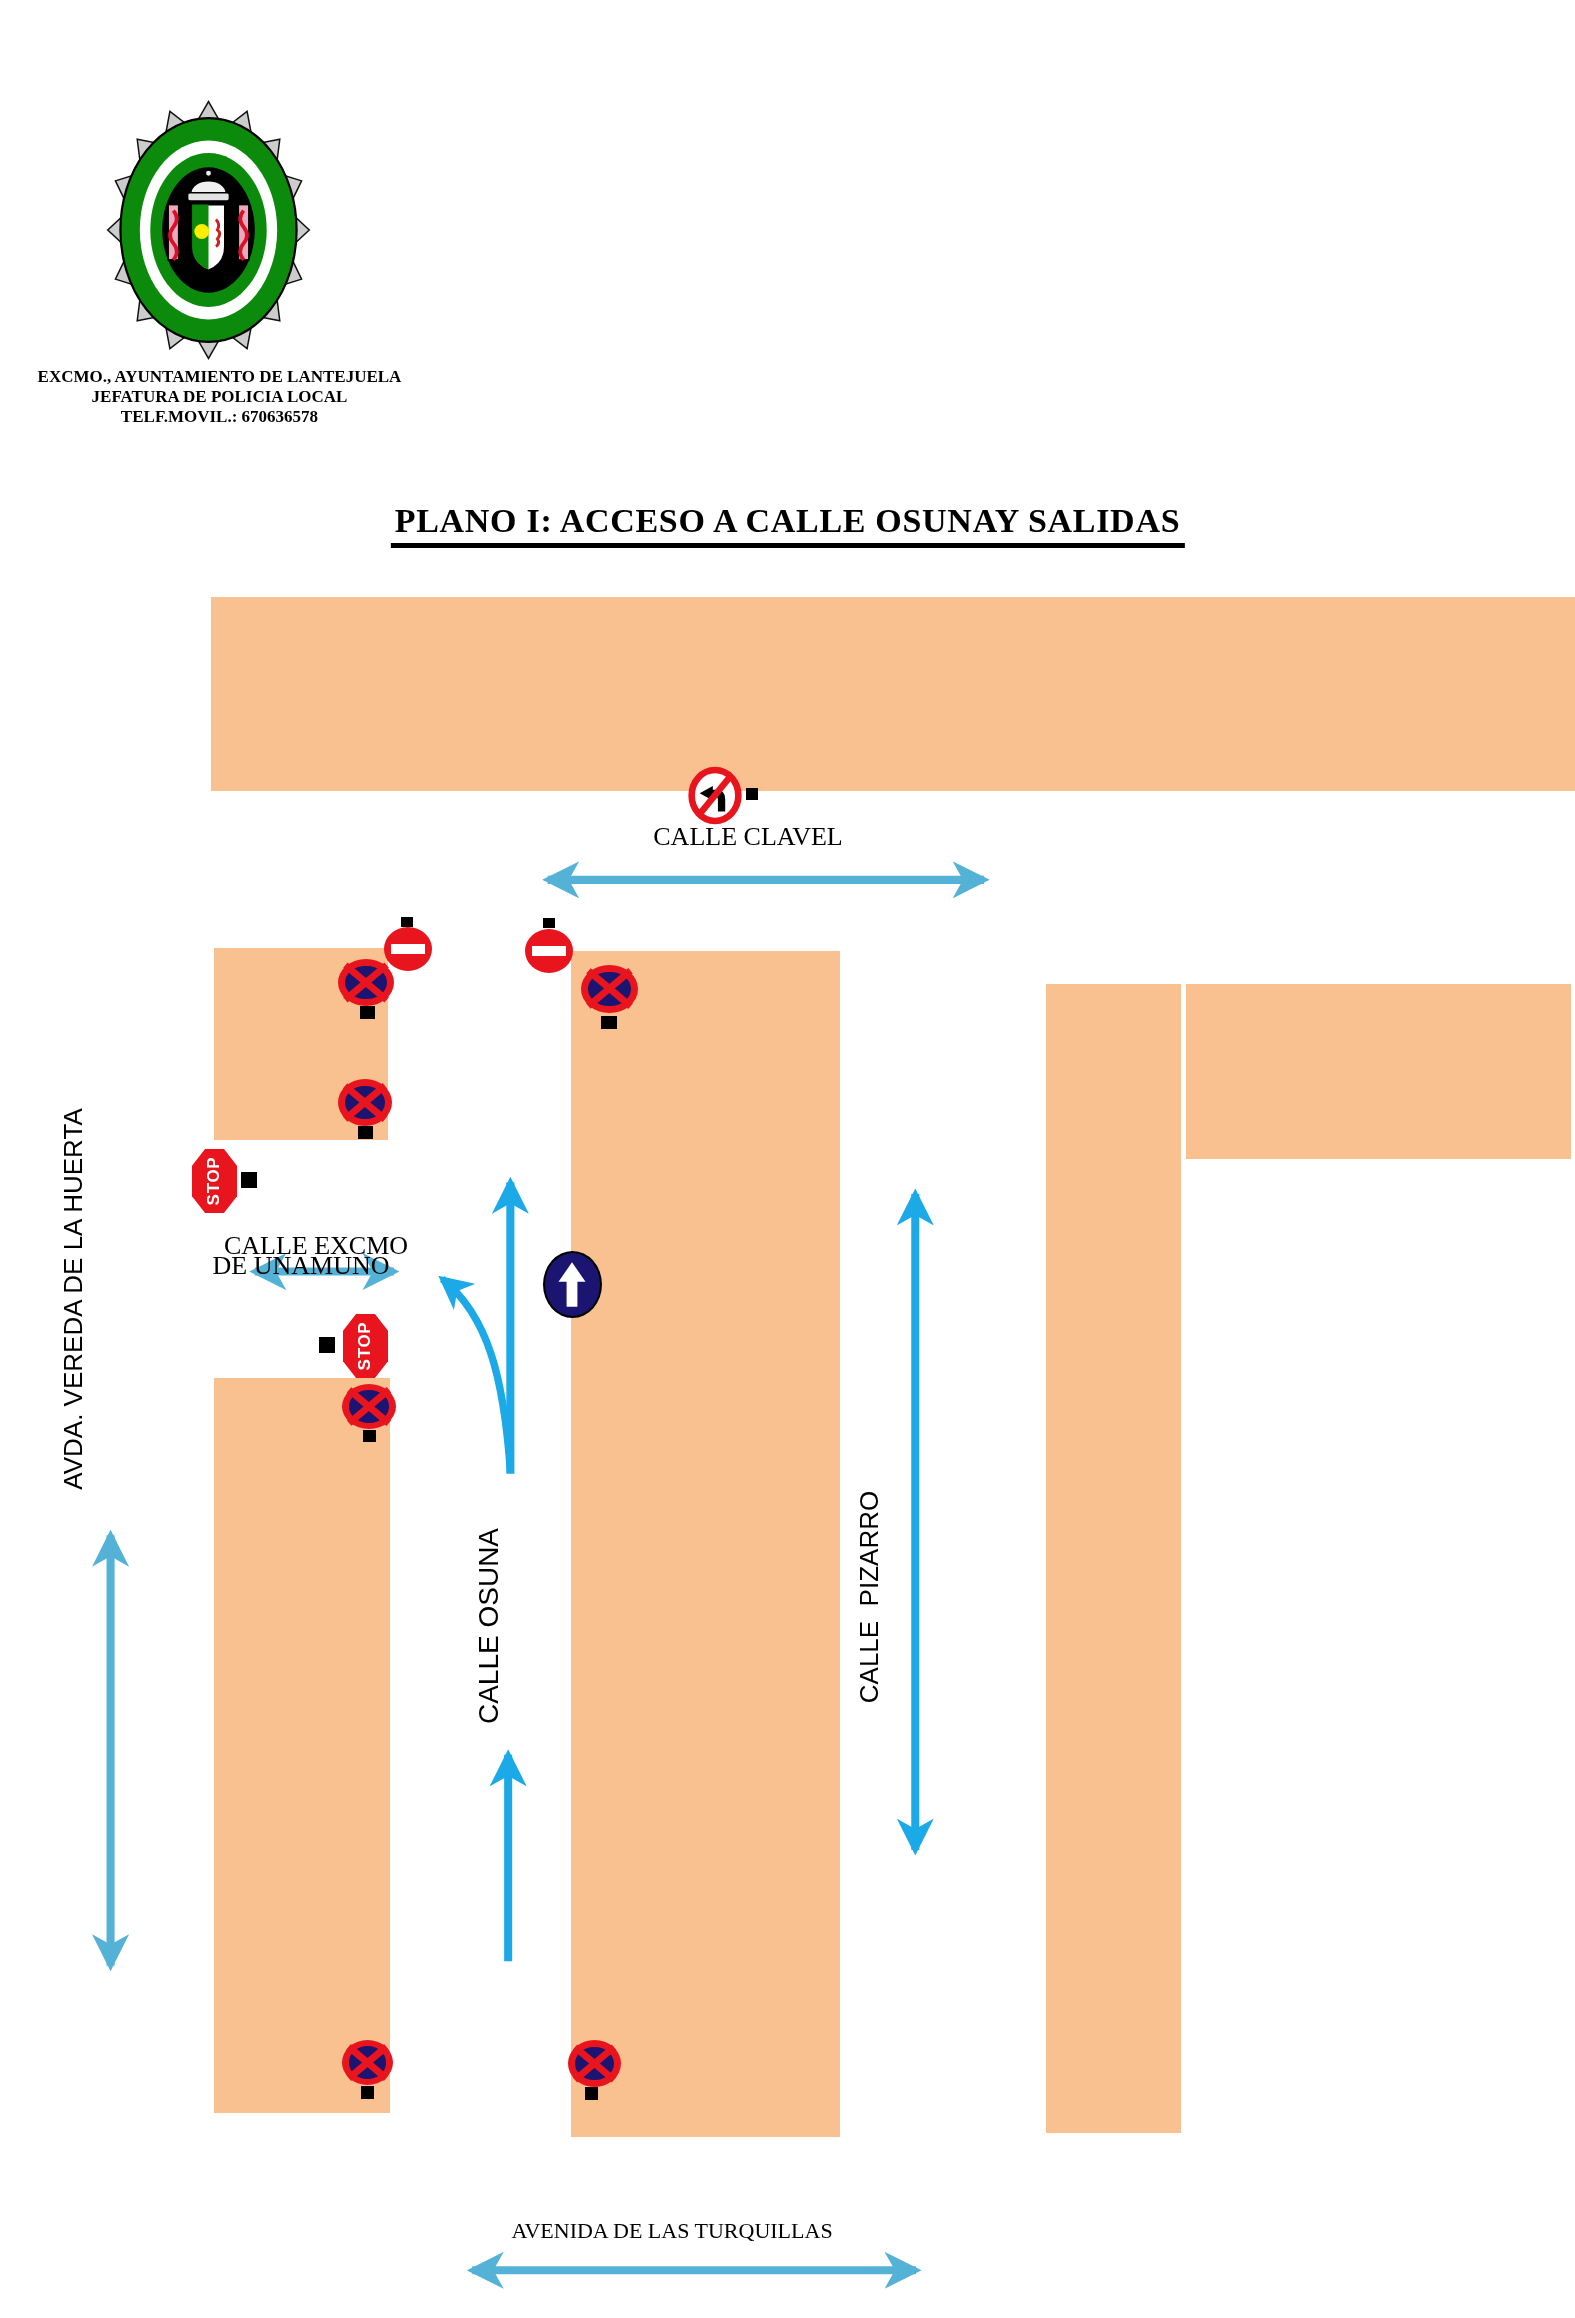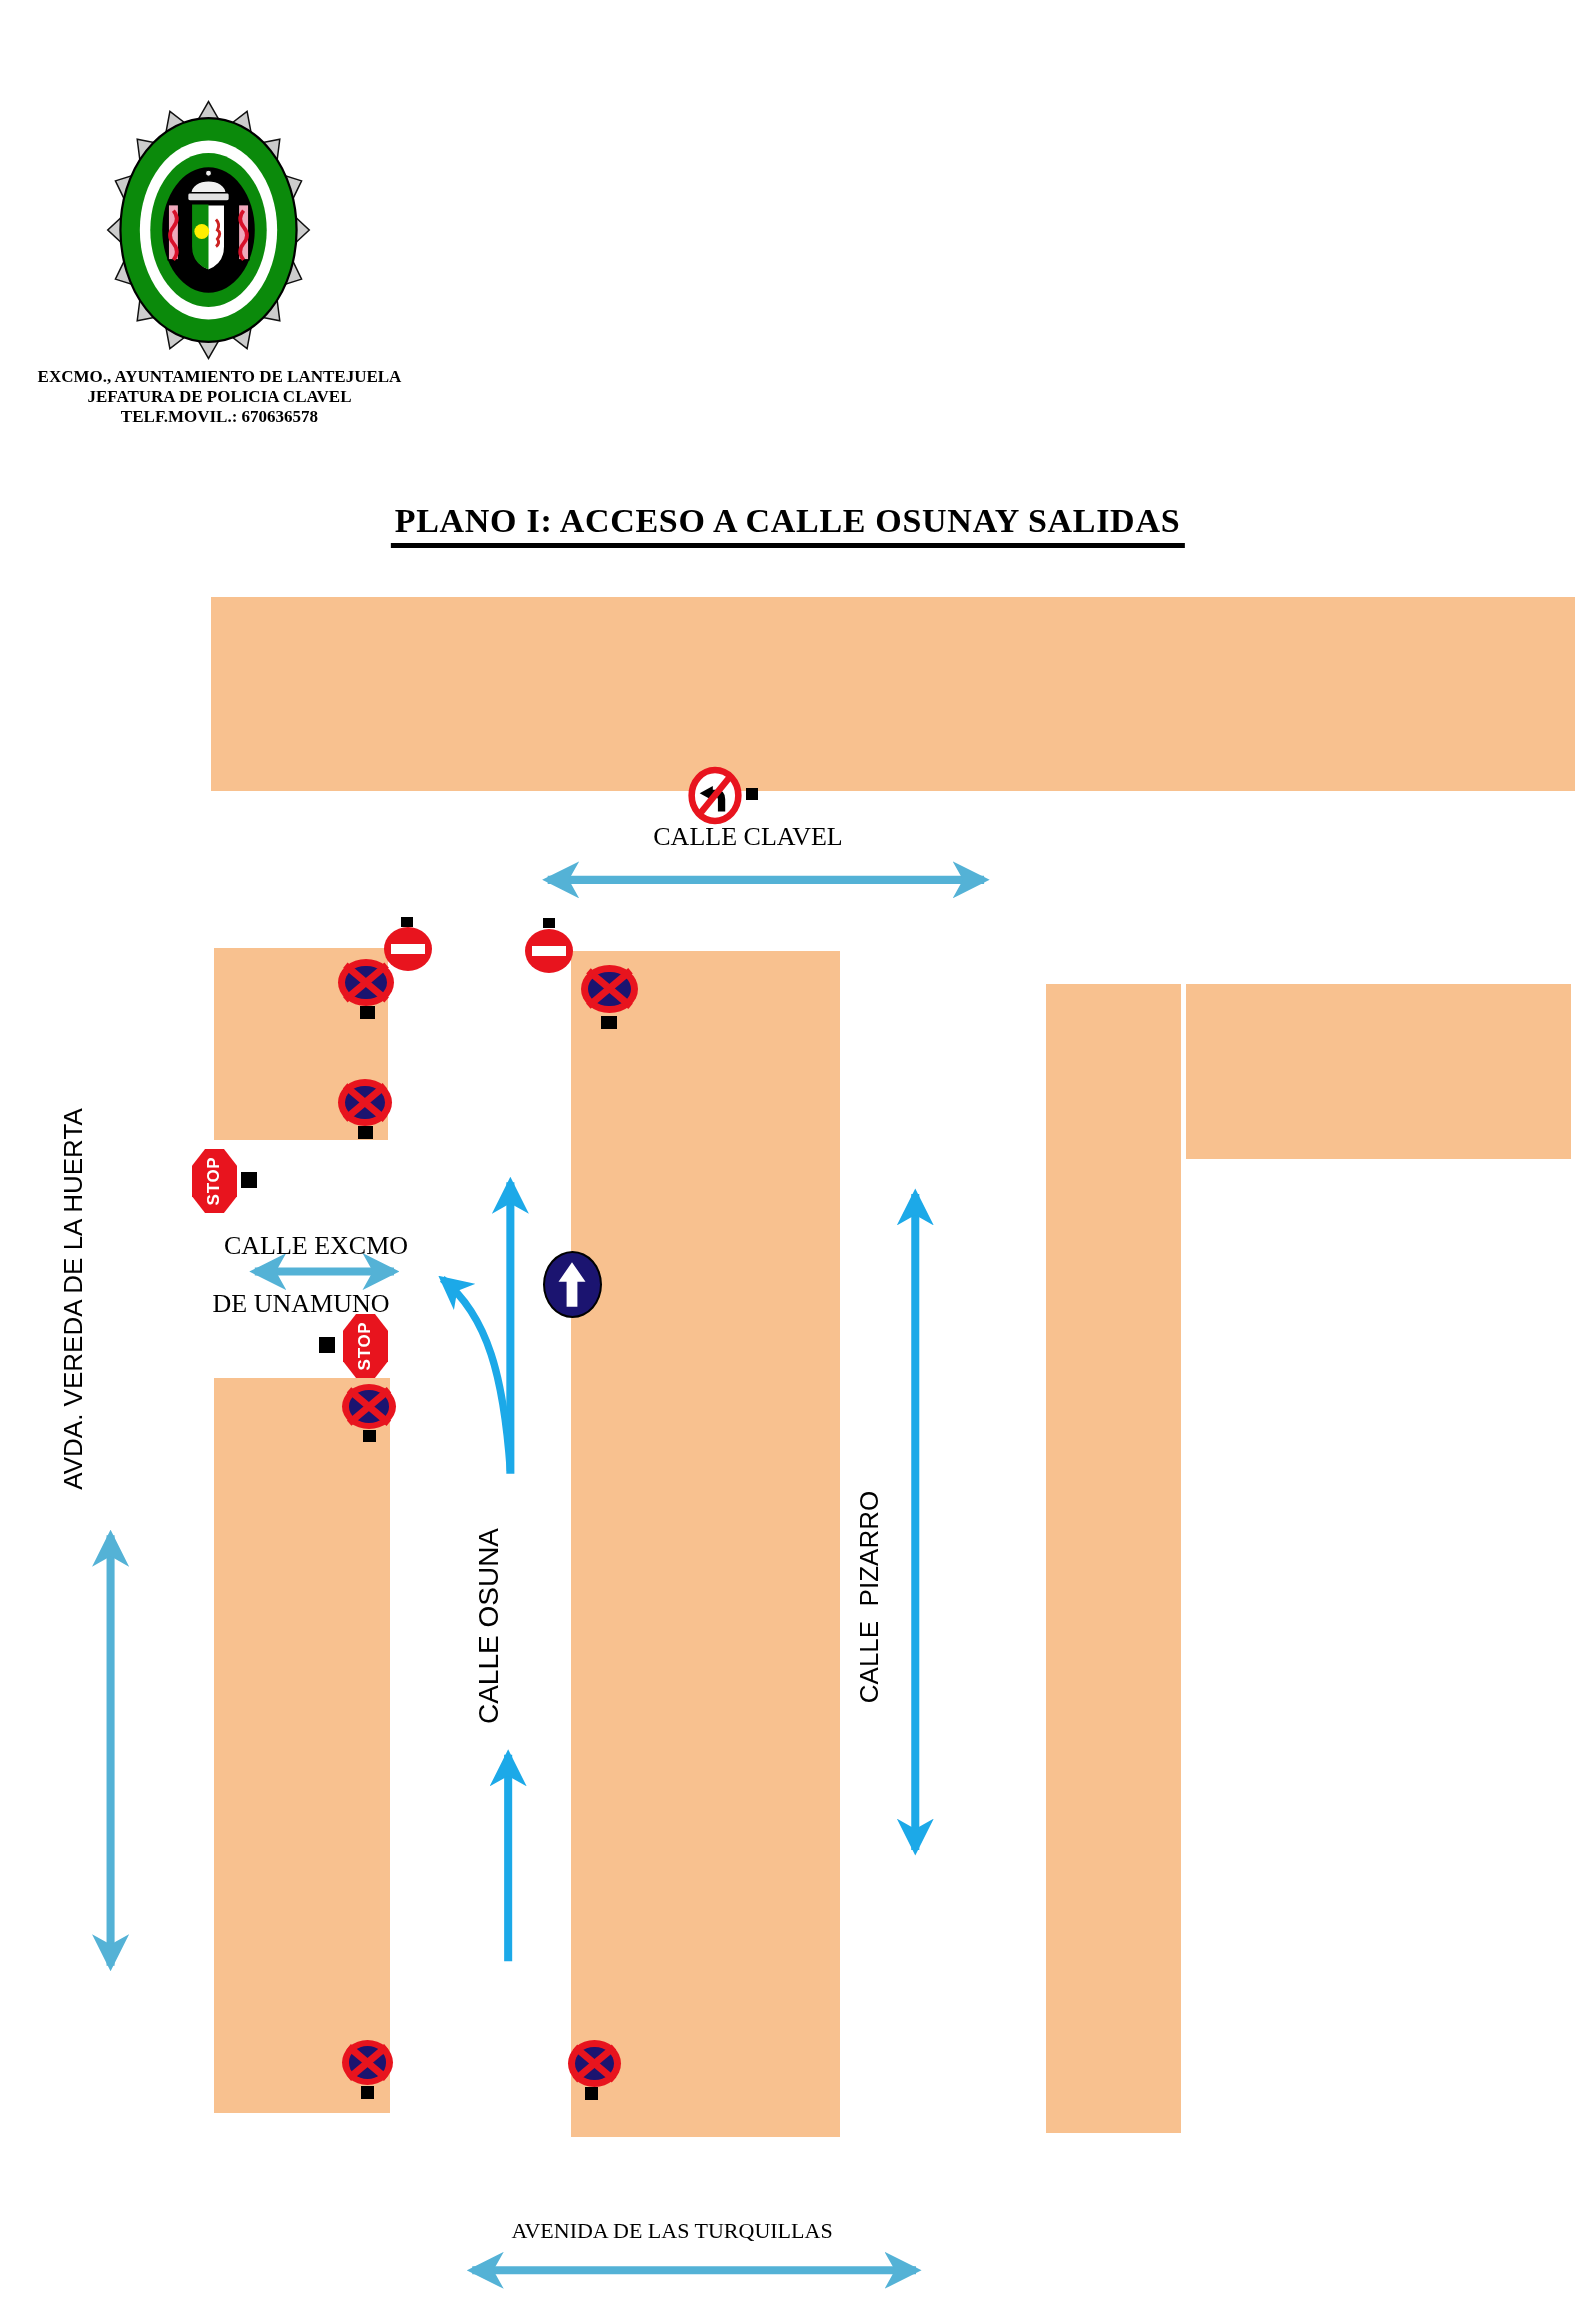--- a/index.html
+++ b/index.html
@@ -70,21 +70,21 @@
     <g>
       <path d="M118 146 h44 v56 q0 24 -22 32 q-22 -8 -22 -32 Z" fill="#fff" stroke="#000" stroke-width="2.5"></path>
       <path d="M118 146 h22 v87 q-22 -8 -22 -31 Z" fill="var(--green)"></path>
       <circle cx="131" cy="182" r="10" fill="#FFEE00"></circle>
       <path d="M150 166 q6 6 2 14 q6 4 0 12 q4 6 -2 10" fill="none" stroke="#C22" stroke-width="4"></path>
     </g>
   </svg>
 
   <div id="hdr">
     <div>EXCMO., AYUNTAMIENTO DE LANTEJUELA</div>
-    <div>JEFATURA DE POLICIA CLAVEL</div>
+    <div>JEFATURA DE POLICIA LOCAL</div>
     <div>TELF.MOVIL.: 670636578</div>
   </div>
 
   <div id="title">
     <span>PLANO I: ACCESO A CALLE OSUNAY SALIDAS</span>
   </div>
 
   <div class="block" style="left:211px;top:553px;width:1364px;height:194px;"></div>
   <div class="block" style="left:214px;top:904px;width:174px;height:192px;"></div>
   <div class="block" style="left:214px;top:1334px;width:176px;height:735px;"></div>
@@ -106,21 +106,21 @@
     <line x1="151" y1="2036" x2="151" y2="2624" stroke="var(--teal)" stroke-width="11" marker-start="url(#mTeal)" marker-end="url(#mTeal)"></line>
     <line x1="645" y1="3040" x2="1251" y2="3040" stroke="var(--teal)" stroke-width="11" marker-start="url(#mTeal)" marker-end="url(#mTeal)"></line>
     <line x1="1250" y1="1570" x2="1250" y2="2466" stroke="var(--cyan)" stroke-width="11" marker-start="url(#mCyan)" marker-end="url(#mCyan)"></line>
     <line x1="697" y1="1952" x2="697" y2="1554" stroke="var(--cyan)" stroke-width="11" marker-end="url(#mCyan)"></line>
     <path d="M 697 1948 C 688 1822 667 1737 604 1686" fill="none" stroke="var(--cyan)" stroke-width="10" marker-end="url(#mCyan)"></path>
     <line x1="694" y1="2618" x2="694" y2="2336" stroke="var(--cyan)" stroke-width="11" marker-end="url(#mCyan)"></line>
   </svg>
 
   <div class="lbl serif" style="left:748px;top:793px;font-size:26px;">CALLE CLAVEL</div>
   <div class="lbl serif" style="left:316px;top:1202px;font-size:26px;">CALLE EXCMO</div>
-  <div class="lbl serif" style="left:301px;top:1260px;font-size:26px;">DE UNAMUNO</div>
+  <div class="lbl serif" style="left:301px;top:1222px;font-size:26px;">DE UNAMUNO</div>
   <div class="lbl serif" style="left:672px;top:2187px;font-size:22px;">AVENIDA DE LAS TURQUILLAS</div>
   <div class="vlbl sans" style="left:489px;top:1582px;font-size:28px;">CALLE OSUNA</div>
   <div class="vlbl sans" style="left:869px;top:1553px;font-size:26px;white-space:pre;">CALLE  PIZARRO</div>
   <div class="vlbl sans" style="left:73px;top:1255px;font-size:26px;">AVDA. VEREDA DE LA HUERTA</div>
 
   <div class="pole" style="left:746px;top:744px;width:11.7px;height:11.7px;"></div>
   <div class="pole" style="left:401px;top:873px;width:11.7px;height:10.3px;"></div>
   <div class="pole" style="left:543px;top:874px;width:11.7px;height:10.3px;"></div>
   <div class="pole" style="left:360px;top:962px;width:14.6px;height:13px;"></div>
   <div class="pole" style="left:358px;top:1082px;width:14.6px;height:13px;"></div>

